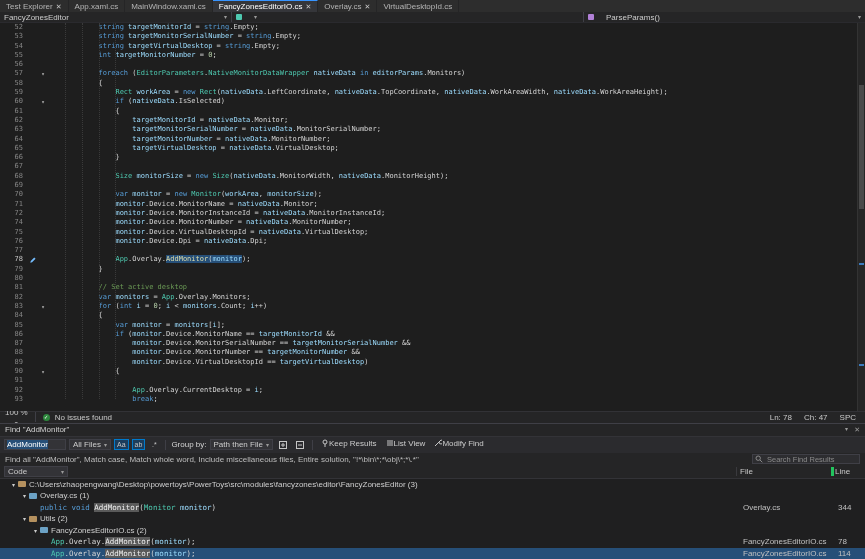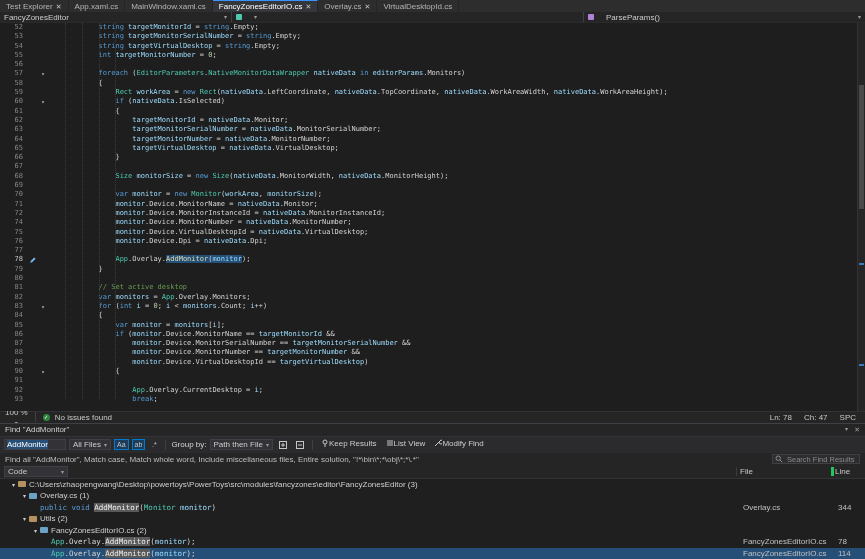--- a/index.html
+++ b/index.html
@@ -58,21 +58,21 @@
   .search-input .qsel{background:#264f78;}
   .combo{height:11px;background:#333337;border:1px solid #3f3f46;display:flex;align-items:center;
          gap:3px;padding:0 3px;color:#cccccc;white-space:nowrap;}
   .tbtn{height:11px;min-width:12px;display:flex;align-items:center;justify-content:center;
         color:#c5c5c5;font-size:7px;padding:0 2px;border:1px solid transparent;}
   .tbtn.on{background:#1c3d5c;border-color:#007acc;}
   .sep{width:1px;height:10px;background:#3f3f46;margin:0 2px;flex:0 0 auto;}
   .lbl-btn{display:flex;align-items:flex-start;gap:0;color:#cccccc;padding:0 3px;height:12px;}
   .ico{display:inline-flex;width:8px;height:8px;align-items:center;justify-content:center;flex:0 0 auto;}
   .find-summary{height:13px;display:flex;align-items:center;padding:0 5px;color:#bdbdbd;gap:6px;}
-  .results-search{margin-left:auto;width:88px;height:10px;background:#2d2d30;border:1px solid #3f3f46;
+  .results-search{margin-left:auto;width:108px;height:10px;background:#2d2d30;border:1px solid #3f3f46;
                   display:flex;align-items:center;gap:2px;padding:0 2px;}
   .results-search input{flex:1;background:transparent;border:0;outline:0;color:#cccccc;
                         font-family:"Liberation Sans",sans-serif;font-size:7.5px;min-width:0;}
   .results-search input::placeholder{color:#8a8a8a;}
   .find-filter{height:13px;display:flex;align-items:center;gap:4px;padding:0 4px;
                border-bottom:1px solid #333337;background:#252526;}
   .hcols{margin-left:auto;display:flex;color:#c8c8c8;}
   .hfile{width:95px;border-left:1px solid #3a3a3e;padding-left:3px;}
   .hline{width:30px;border-left:3px solid #22c55e;padding-left:1px;}
   

